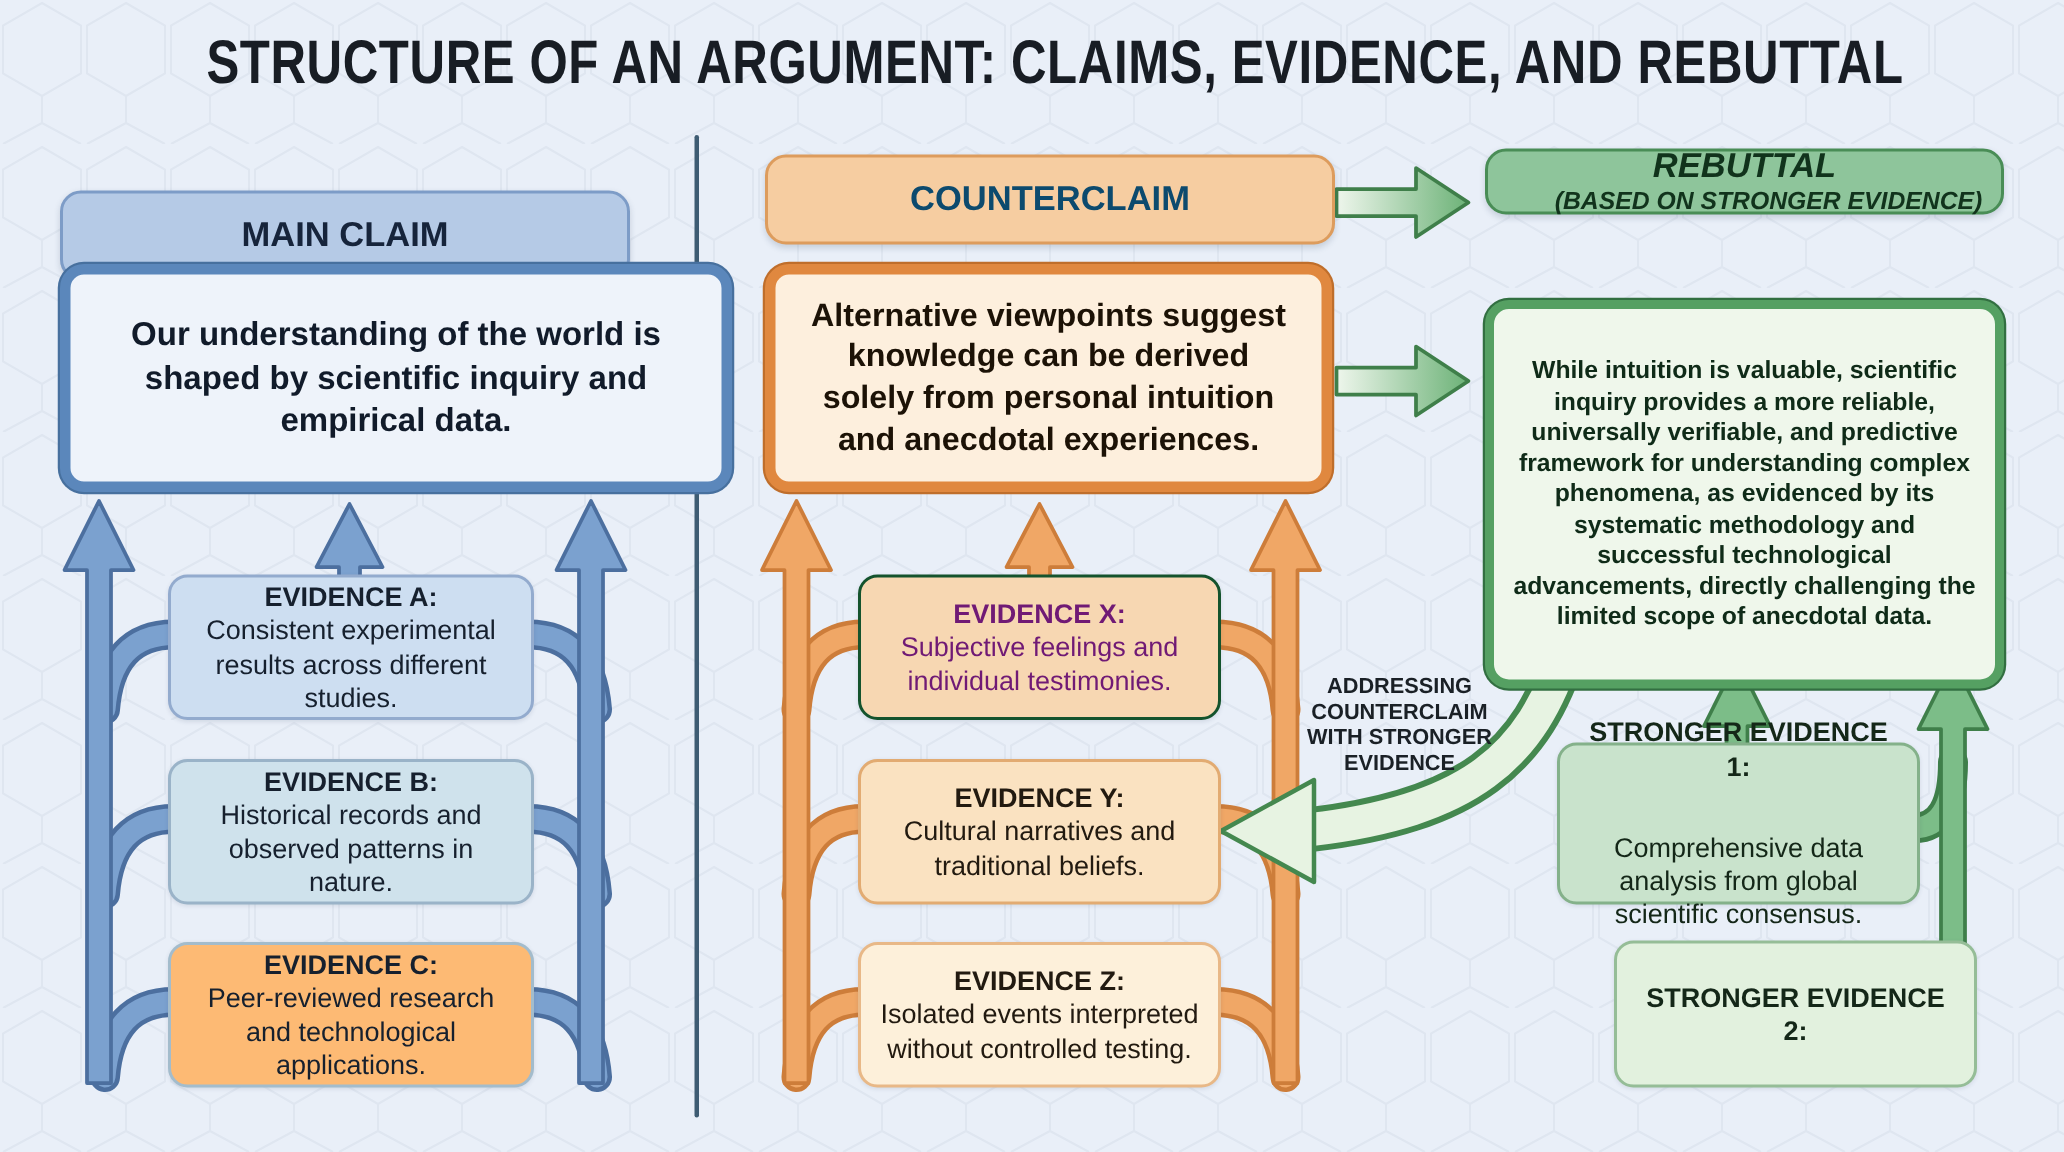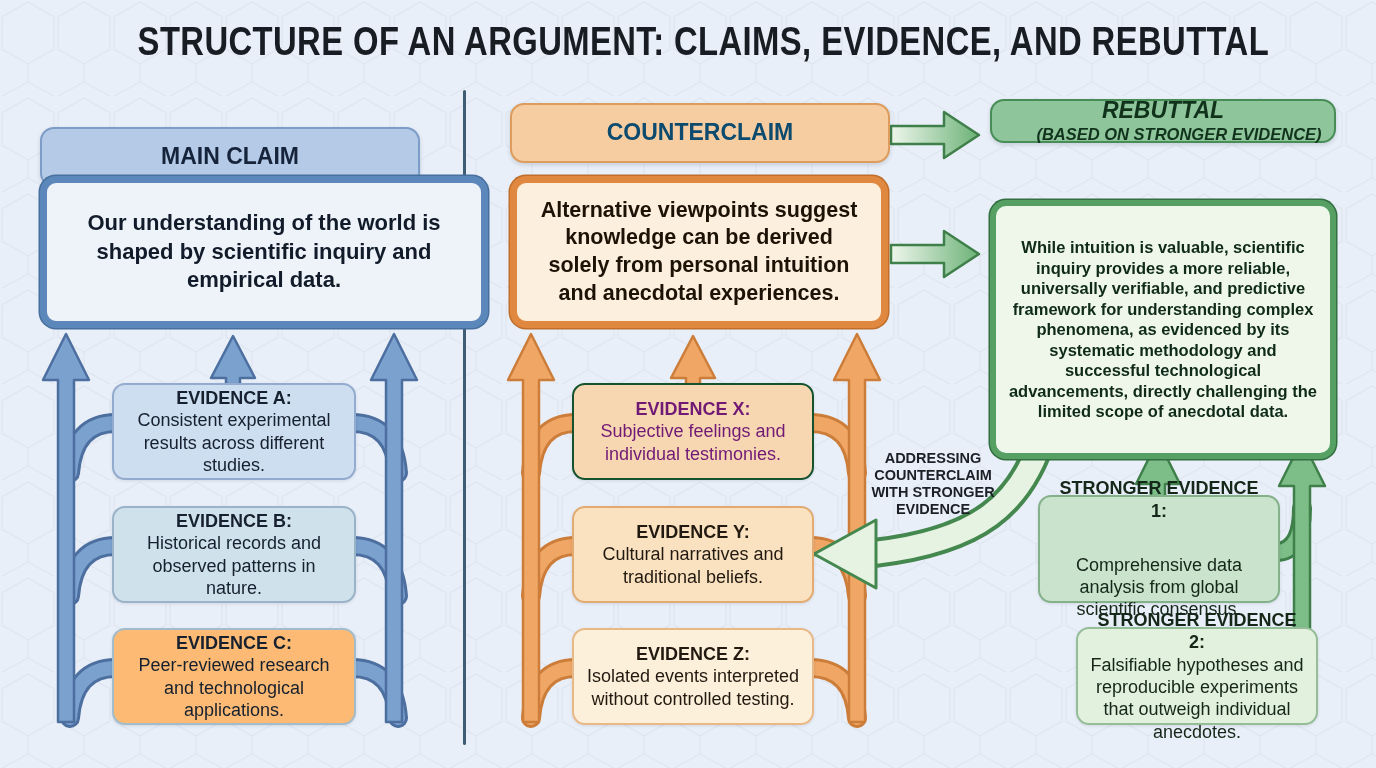--- a/index.html
+++ b/index.html
@@ -150,18 +150,17 @@
   </div>
   <div class="node claim claim-green" style="left:990px;top:176px;width:346px;height:259px;margin-top:24px;">
     <span>While intuition is valuable, scientific inquiry provides a more reliable, universally verifiable, and predictive framework for understanding complex phenomena, as evidenced by its systematic methodology and successful technological advancements, directly challenging the limited scope of anecdotal data.</span>
   </div>
   <div class="node ebox seA" style="left:1038px;top:495px;width:242px;height:108px;gap:32px;">
     <div class="etitle">STRONGER EVIDENCE 1:</div>
     <div class="etext">Comprehensive data analysis from global scientific consensus.</div>
   </div>
   <div class="node ebox seB" style="left:1076px;top:627px;width:242px;height:98px;">
     <div class="etitle">STRONGER EVIDENCE 2:</div>
-    <div class="etext">Falsifiable hypotheses and reproducible experiments that outweigh individual anecdotes.</div>
   </div>
 
   <div class="addr-label">ADDRESSING COUNTERCLAIM WITH STRONGER EVIDENCE</div>
 
 </div>
 
 </body></html>

